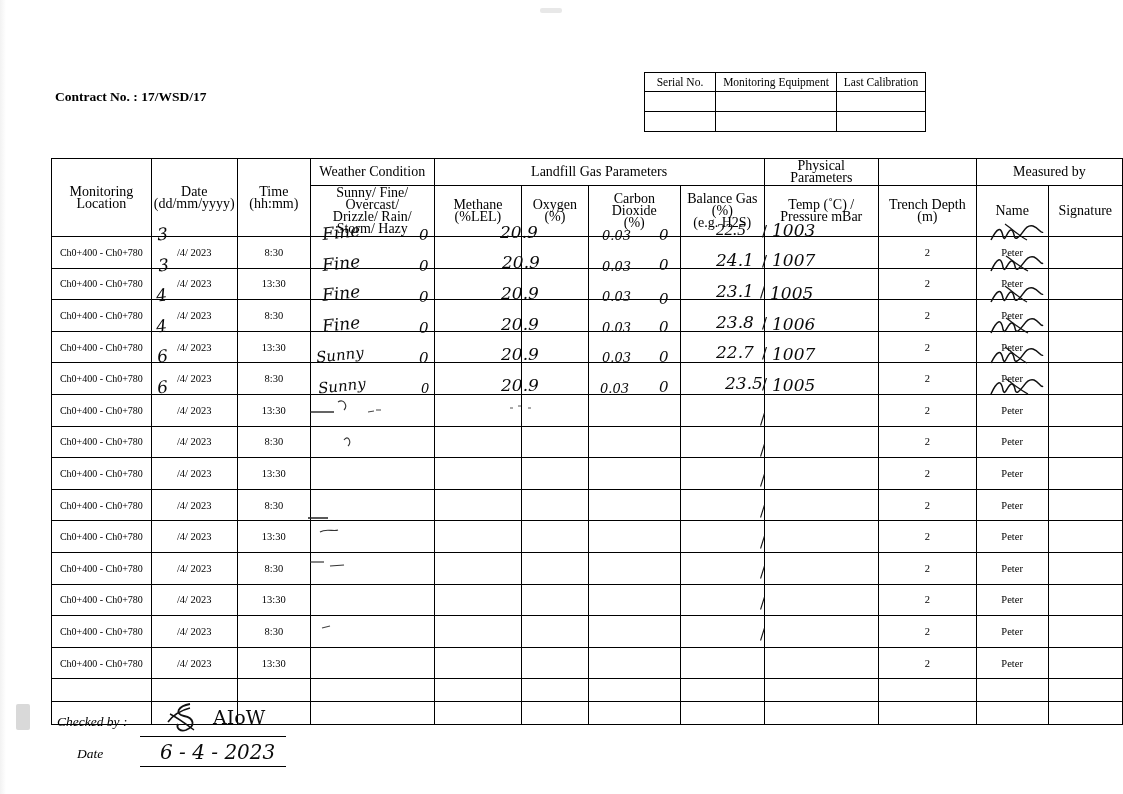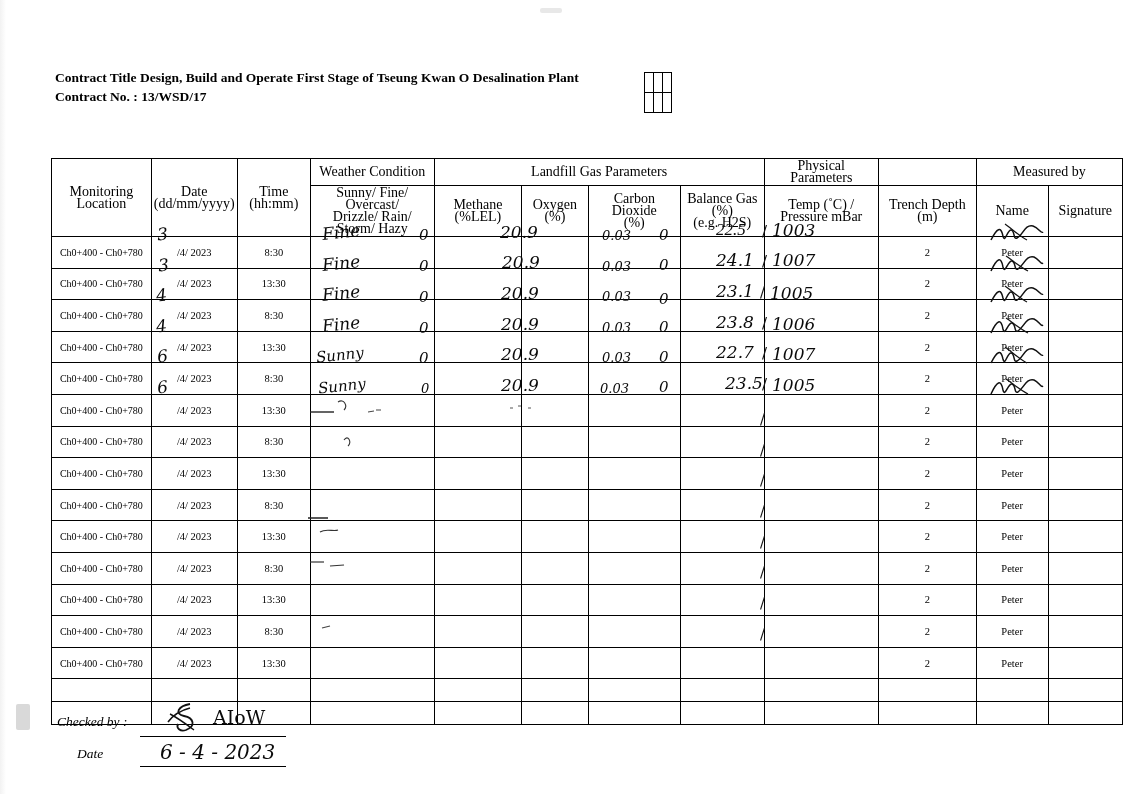--- a/index.html
+++ b/index.html
@@ -187,25 +187,29 @@
 </style>
 </head>
 <body>
 
 <div class="page">
 
   <div class="edge-dark"></div>
   <div class="scan-mark" style="left:16px;top:704px;width:14px;height:26px;"></div>
   <div class="scan-mark" style="left:540px;top:8px;width:22px;height:5px;opacity:.6;"></div>
 
-  <div class="contract-line1">Contract Title Design, Build and Operate First Stage of Tseung Kwan O Desalination Plant</div>
-  <div class="contract-line2">Contract No. : 13/WSD/17</div>
+  <div class="contract-line2">Contract No. : 17/WSD/17</div>
 
   <table class="serial-table">
     <tbody>
+        <tr class="hrow">
+      <td class="c1">Serial No.</td>
+      <td class="c2">Monitoring Equipment</td>
+      <td class="c3">Last Calibration</td>
+    </tr>
     <tr class="blank">
       <td></td>
       <td></td>
       <td></td>
     </tr>
     <tr class="blank">
       <td></td>
       <td></td>
       <td></td>
     </tr>

